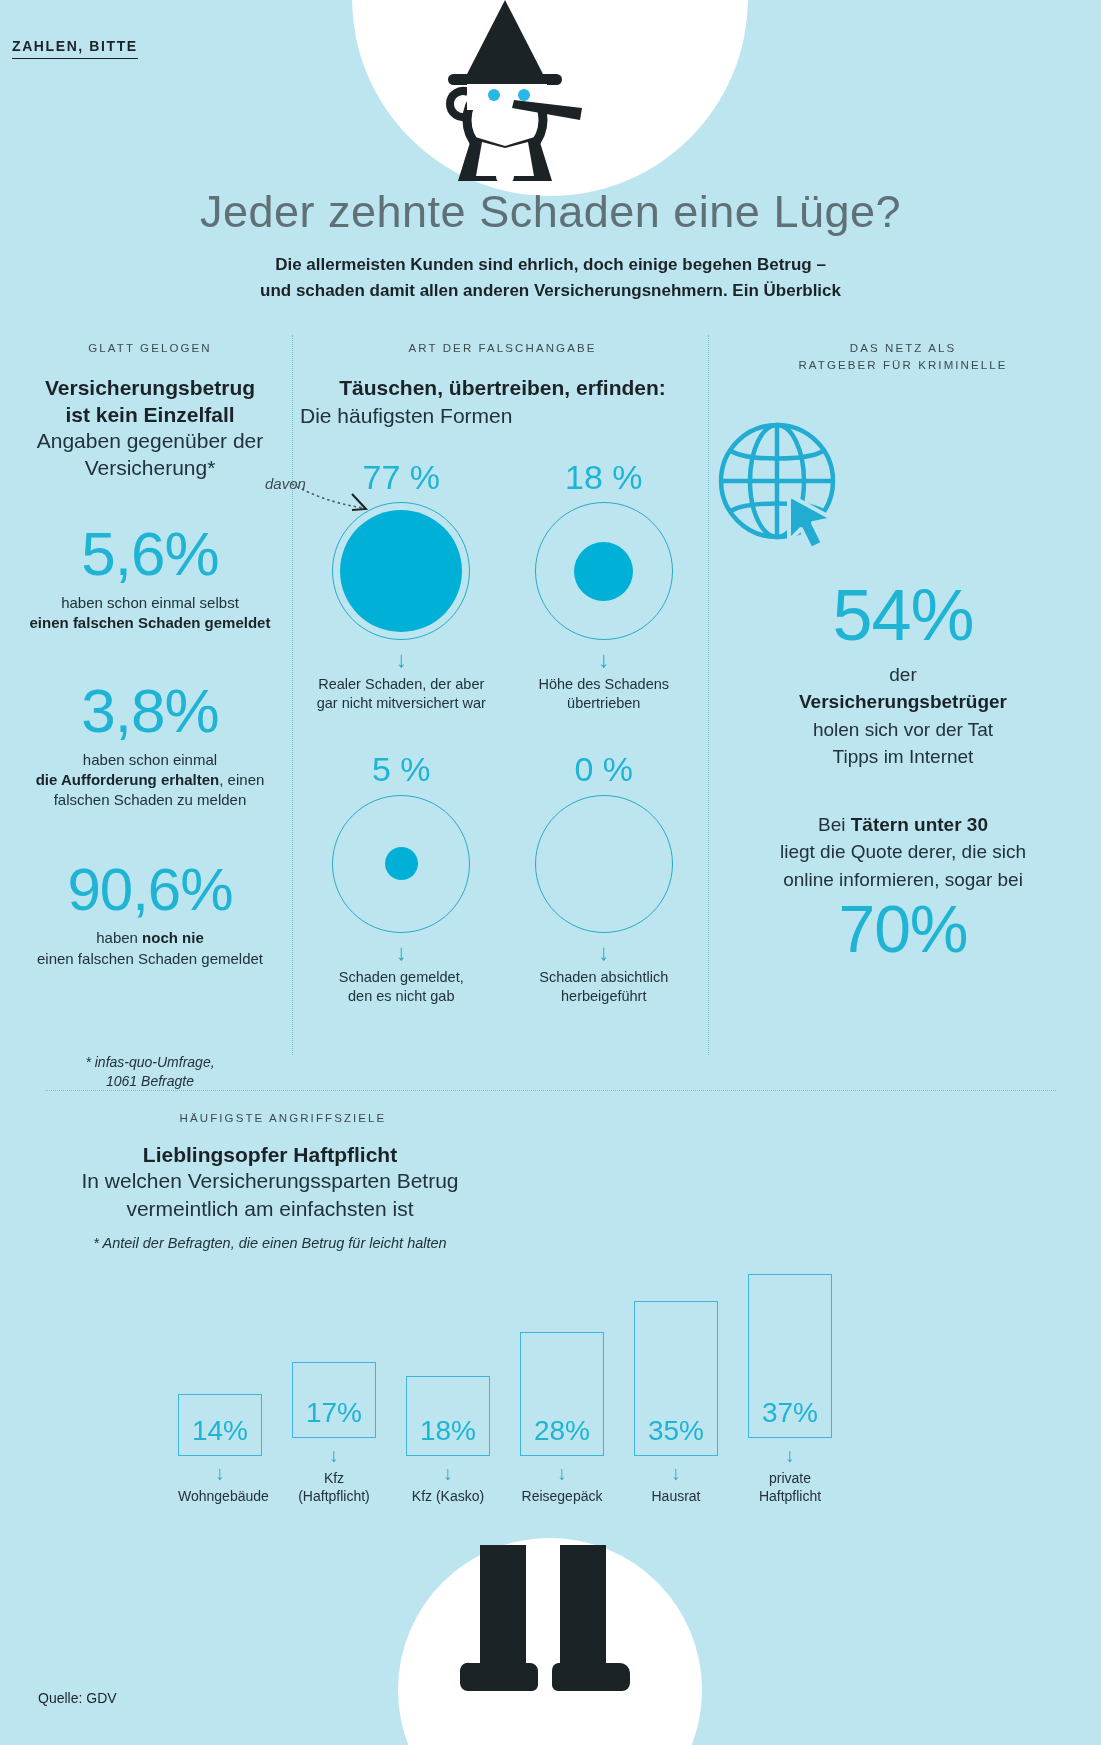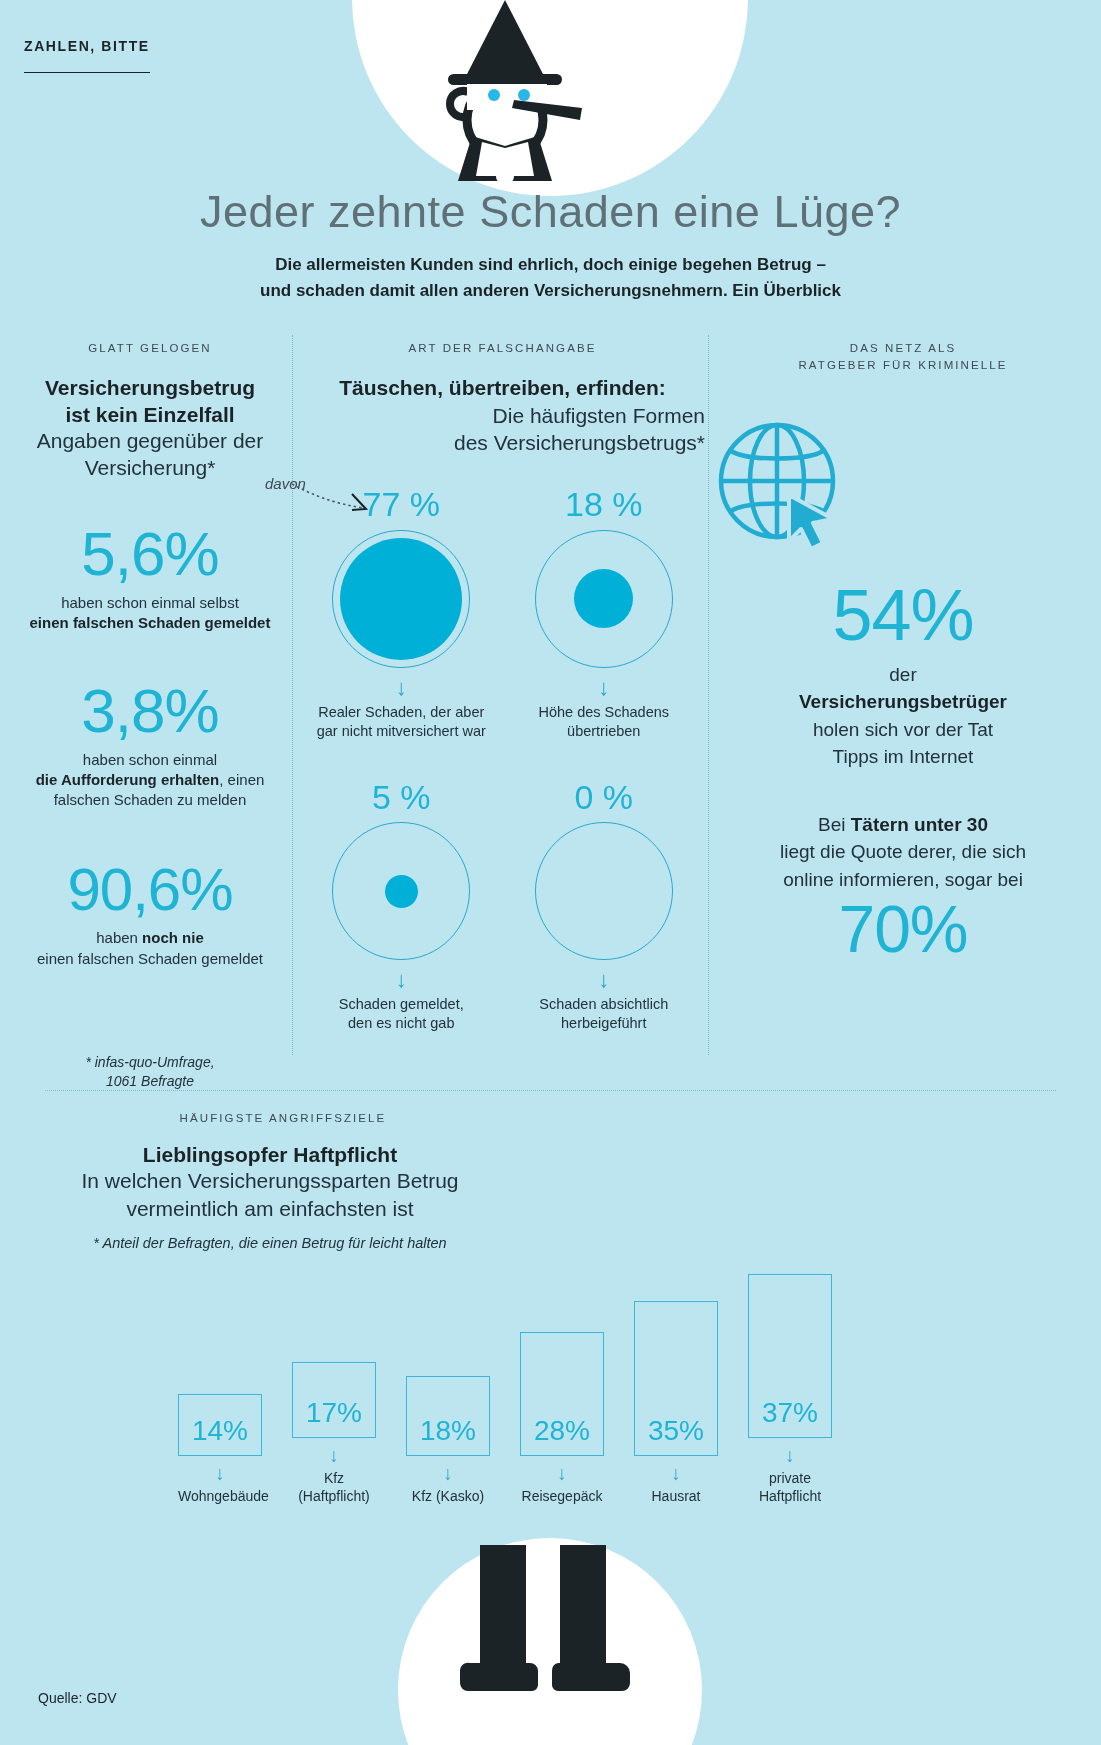--- a/index.html
+++ b/index.html
@@ -36,27 +36,27 @@
     width: 304px;
     height: 304px;
     border-radius: 50%;
     background: #ffffff;
     z-index: 1;
   }
 
   
   .kicker {
     position: absolute;
-    left: 24px;
+    left: 12px;
     top: 38px;
     font-size: 14px;
     font-weight: bold;
     letter-spacing: 1.6px;
     color: #1b2327;
-    padding-bottom: 18px;
+    padding-bottom: 4px;
     border-bottom: 1.6px solid #1b2327;
     z-index: 5;
   }
 
   
   .pinocchio { position: absolute; left: 410px; top: -4px; z-index: 3; }
   .legs { position: absolute; left: 440px; top: 1545px; z-index: 3; }
 
   
   .title {
@@ -142,21 +142,21 @@
   }
 
   
   #col-mid { left: 300px; top: 340px; width: 405px; }
   #col-mid .mid-head-bold {
     margin-top: 17px;
     font-size: 21px; font-weight: bold; color: #1b2327;
     text-align: center; line-height: 1.3;
   }
   #col-mid .mid-head-light {
-    font-size: 21px; color: #22323a; text-align: right; line-height: 1.3;
+    font-size: 21px; color: #22323a; text-align: left; line-height: 1.3;
   }
   .davon {
     position: absolute;
     left: 265px; top: 475px;
     font-size: 15px; font-style: italic; color: #3d4a50;
     z-index: 6;
   }
   .davon-curve { position: absolute; left: 290px; top: 482px; z-index: 6; }
 
   .circle-grid {
@@ -340,21 +340,20 @@
       <path d="M2 2 C24 14, 46 22, 74 26" fill="none" stroke="#4a5a62" stroke-width="1.6" stroke-dasharray="2.5 3"></path>
       <path d="M62 12 L76 27 L62 28" fill="none" stroke="#1b2327" stroke-width="2"></path>
     </svg>
   </div>
 
   <div class="col" id="col-mid">
     <div class="eyebrow">ART DER FALSCHANGABE</div>
     <div class="mid-head-bold">Täuschen, übertreiben, erfinden:</div>
     <div class="mid-head-light">
       <div>Die häufigsten Formen</div>
-      <div>des Versicherungsbetrugs*</div>
     </div>
 
     <div class="circle-grid" style="margin-top:30px;">
 
       <div class="circle-cell">
         <div class="circ-pct">77 %</div>
         <div class="circ-wrap">
           <div class="circ-fill" style="width:122px;height:122px;"></div>
         </div>
         <div class="dn-arrow">↓</div>

